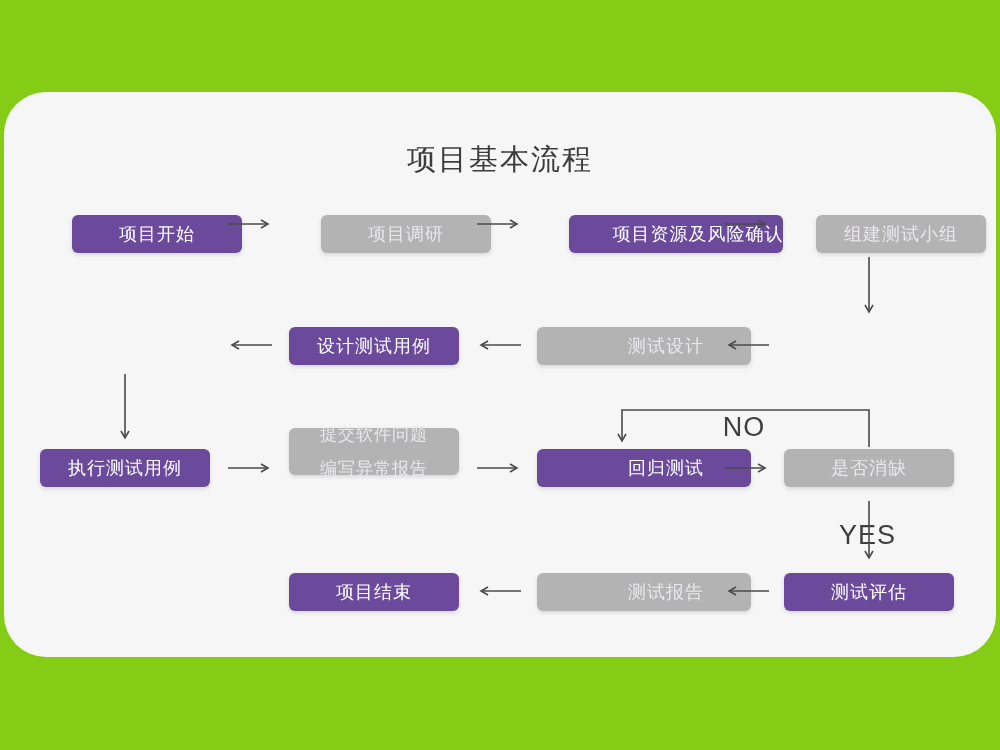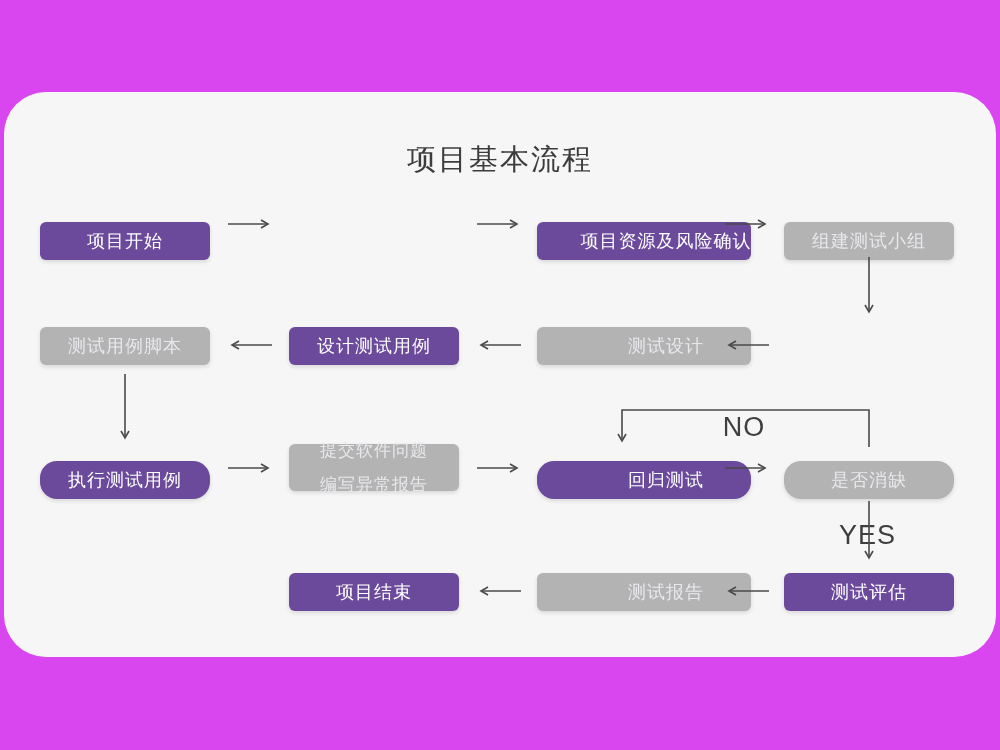--- a/index.html
+++ b/index.html
@@ -5,21 +5,21 @@
   html, body {
     margin: 0;
     padding: 0;
     background: #ffffff;
     font-family: "Liberation Sans", "DejaVu Sans", sans-serif;
   }
   .stage {
     position: relative;
     width: 1000px;
     height: 750px;
-    background: #d946ef;
+    background: #84cc16;
     overflow: hidden;
   }
   .card {
     position: absolute;
     left: 4px;
     top: 92px;
     width: 992px;
     height: 565px;
     background: #f6f6f7;
     border-radius: 42px;
@@ -49,22 +49,22 @@
     line-height: 1.25;
     white-space: nowrap;
     box-shadow: 0 2px 4px rgba(0,0,0,0.12);
   }
   .node.purple { background: var(--purple, #6b4a9c); color: var(--node-text-purple, #ffffff); }
   .node.gray   { background: var(--gray, #b3b3b3);  color: var(--node-text-gray, #e9e7ec); }
   .node.tall { height: 47px; font-size: 17px; }
 
   
   .c1 { left: 40px; }  .c2 { left: 289px; } .c3 { left: 537px; padding-left: 44px; } .c4 { left: 784px; }
-  .r1 { top: 222px; }  .r2 { top: 327px; }  .r3 { top: 461px; border-radius: 17px; }  .r4 { top: 573px; }
-  .r3tall { top: 444px; gap: 12px; }
+  .r1 { top: 215px; margin-left: 32px; }  .r2 { top: 327px; }  .r3 { top: 449px; }  .r4 { top: 573px; }
+  .r3tall { top: 428px; gap: 12px; }
 
   .arrows {
     position: absolute;
     left: 0; top: 0;
     width: 1000px; height: 750px;
     pointer-events: none;
   }
   .edge-label {
     position: absolute;
     font-size: 27px;
@@ -79,35 +79,35 @@
 
 <div class="stage">
 
   <div class="card"></div>
 
   <div class="title">项目基本流程</div>
 
   <div class="node purple c1 r1">
     <span>项目开始</span>
   </div>
+  <div class="node gray c2 r1">
+    <span>项目调研</span>
+  </div>
   <div class="node purple c3 r1">
     <span>项目资源及风险确认</span>
   </div>
   <div class="node gray c4 r1">
     <span>组建测试小组</span>
   </div>
 
   <div class="node gray c3 r2">
     <span>测试设计</span>
   </div>
   <div class="node purple c2 r2">
     <span>设计测试用例</span>
-  </div>
-  <div class="node gray c1 r2">
-    <span>测试用例脚本</span>
   </div>
 
   <div class="node purple c1 r3">
     <span>执行测试用例</span>
   </div>
   <div class="node gray tall c2 r3tall">
     <span>提交软件问题</span>
     <span>编写异常报告</span>
   </div>
   <div class="node purple c3 r3">

